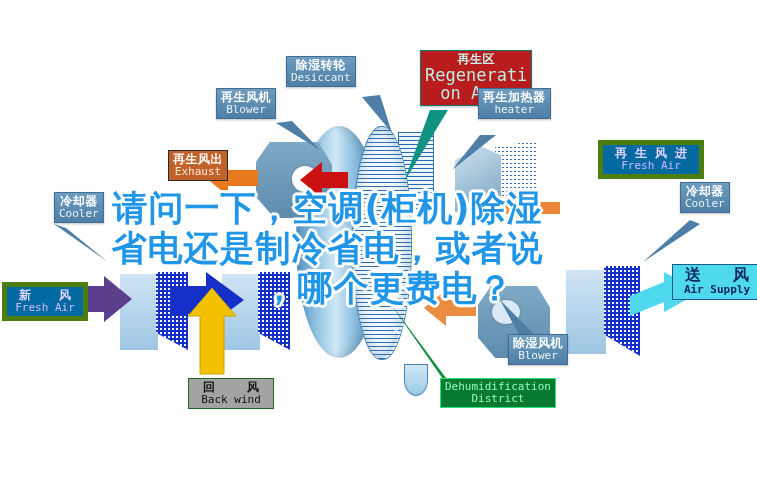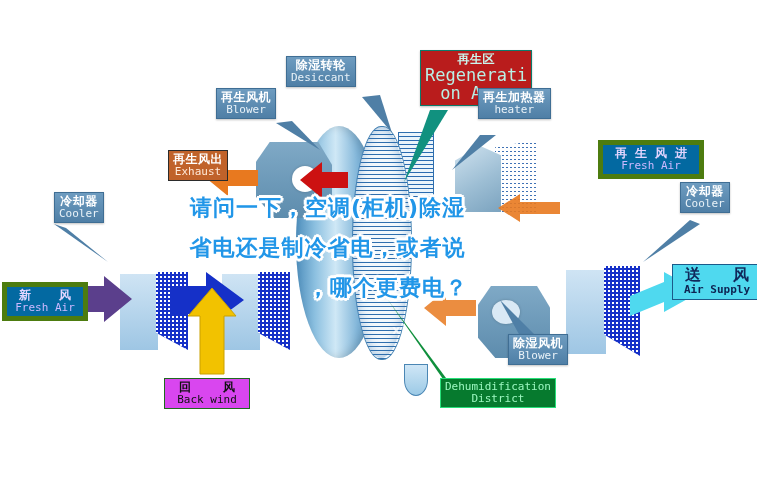--- a/index.html
+++ b/index.html
@@ -55,23 +55,24 @@
   .lbl-orange{
     background:#c0622a;
     border:1px solid #2b2b2b;
     color:#ffffff;
   }
   .lbl-orange .cn{font-size:12px;color:#ffffff;}
   .lbl-orange .en{font-size:11px;color:#ffe9d8;}
 
   
   .lbl-yellow{
-    background:#d946ef;
+    background:#a3a3a3;
     border:1px solid #1f6a1f;
     color:#1a1a1a;
+    margin-left:24px;
   }
   .lbl-yellow .cn{font-size:12px;color:#111111;letter-spacing:10px;padding-left:10px;}
   .lbl-yellow .en{font-size:11px;color:#111111;}
 
   
   .lbl-green{
     background:#067a2e;
     border:1px solid #27e07a;
     color:#9cf7c0;
   }
@@ -165,21 +166,21 @@
     font-family:"DejaVu Sans",sans-serif;font-size:13px;font-weight:700;
     color:rgba(255,255,255,.75);letter-spacing:1px;
   }
 
   
   #overlay{
     position:absolute;left:0;top:188px;width:655px;z-index:80;
     text-align:center;
     font-family:"DejaVu Sans",sans-serif;
     font-weight:700;
-    font-size:22px;
+    font-size:35px;
     line-height:40px;
     letter-spacing:1px;
     color:#2196e8;
     -webkit-text-stroke:3px #ffffff;
     paint-order:stroke fill;
     text-shadow:
       2px 0 0 #fff, -2px 0 0 #fff, 0 2px 0 #fff, 0 -2px 0 #fff,
       2px 2px 0 #fff, -2px 2px 0 #fff, 2px -2px 0 #fff, -2px -2px 0 #fff,
       3px 0 0 #fff, -3px 0 0 #fff, 0 3px 0 #fff, 0 -3px 0 #fff;
   }

